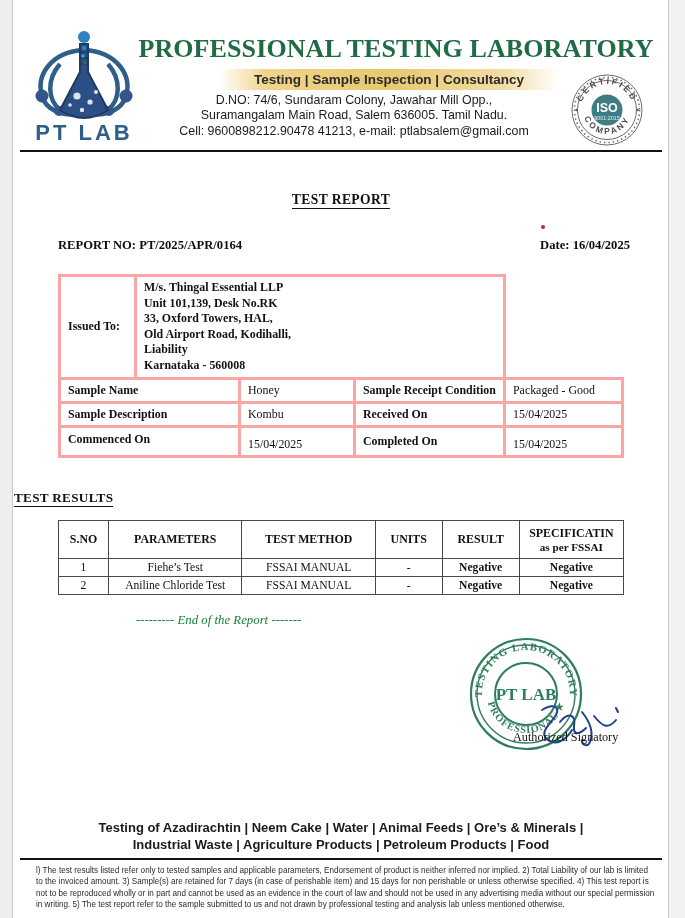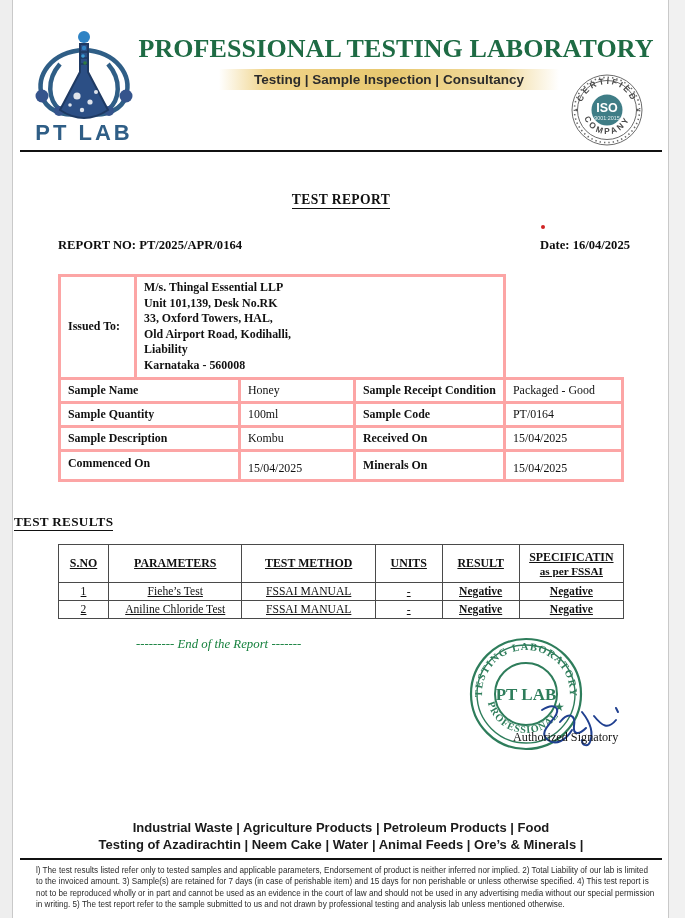--- a/index.html
+++ b/index.html
@@ -112,21 +112,21 @@
   .val2 { width:118px; font-weight:normal; }
   .tall { height:30px; }
 
   .results-heading {
     text-align:left; font-weight:bold; font-size:13.2px;
     letter-spacing:0.3px; margin-top:32px; color:#111;
   }
   .results-heading span { border-bottom:1.6px solid #111; padding-bottom:1px; }
 
   .results-table {
-    margin:14px auto 0 auto; width:566px; font-size:11.6px; color:#111;text-decoration:underline;
+    margin:14px auto 0 auto; width:566px; font-size:11.6px; color:#111;
   }
   .results-table th, .results-table td {
     border:1px solid #4a4a4a; text-align:center; padding:2px 3px;
   }
   .results-table thead th { font-weight:bold; height:38px; font-size:11.9px; }
   .results-table tbody td { height:17px; }
   .c-sno { width:48px; } .c-par { width:128px; } .c-met { width:128px; }
   .c-uni { width:64px; }  .c-res { width:74px; } .c-spe { width:100px; }
   .b { font-weight:bold; }
   .spec-h1 { display:block; } .spec-h2 { display:block; font-size:11.2px; }
@@ -207,20 +207,25 @@
           <text x="64" y="118" text-anchor="middle" font-family="Liberation Sans, sans-serif" font-size="22" font-weight="bold" letter-spacing="3" fill="#2f5e86">PT LAB</text>
         </svg>
       </div>
 
       <div class="title">PROFESSIONAL TESTING LABORATORY</div>
 
       <div class="tagline-wrap">
         <div class="tagline">Testing | Sample Inspection | Consultancy</div>
       </div>
 
+      <div class="contact">
+        <div>D.NO: 74/6, Sundaram Colony, Jawahar Mill Opp.,</div>
+        <div>Suramangalam Main Road, Salem 636005. Tamil Nadu.</div>
+        <div>Cell: 9600898212.90478 41213, e-mail: ptlabsalem@gmail.com</div>
+      </div>
 
       <div class="iso">
         <svg width="74" height="74" viewBox="0 0 74 74">
           <circle cx="37" cy="37" r="35" fill="#fff" stroke="#6b6b6b" stroke-width="1"></circle>
           <circle cx="37" cy="37" r="29.5" fill="none" stroke="#6b6b6b" stroke-width="1"></circle>
           <circle cx="37" cy="37" r="32.6" fill="none" stroke="#6b6b6b" stroke-width="1.6" stroke-dasharray="1.4 3"></circle>
           <defs>
             <path id="isoTop" d="M 11 37 A 26 26 0 0 1 63 37"></path>
             <path id="isoBot" d="M 13 37 A 24 24 0 0 0 61 37"></path>
           </defs>
@@ -268,35 +273,29 @@
             </td>
           </tr>
 
           <tr>
             <td class="lbl" colspan="2">Sample Name</td>
             <td class="val">Honey</td>
             <td class="lbl2">Sample Receipt Condition</td>
             <td class="val2">Packaged - Good</td>
           </tr>
           <tr>
-            <td class="lbl" colspan="2">Sample Quantity</td>
-            <td class="val">100ml</td>
-            <td class="lbl2">Sample Code</td>
-            <td class="val2">PT/0164</td>
-          </tr>
-          <tr>
             <td class="lbl" colspan="2">Sample Description</td>
             <td class="val">Kombu</td>
             <td class="lbl2">Received On</td>
             <td class="val2">15/04/2025</td>
           </tr>
           <tr class="tall">
             <td class="lbl" colspan="2" style="vertical-align:top;padding-top:4px">Commenced On</td>
             <td class="val" style="vertical-align:bottom;padding-bottom:3px">15/04/2025</td>
-            <td class="lbl2">Minerals On</td>
+            <td class="lbl2">Completed On</td>
             <td class="val2" style="vertical-align:bottom;padding-bottom:3px">15/04/2025</td>
           </tr>
         </tbody>
       </table>
 
       <div class="results-heading">
         <span>TEST RESULTS</span>
       </div>
 
       <table class="results-table">
@@ -366,21 +365,21 @@
             <path d="M84 8 L86 12"></path>
           </g>
         </svg>
       </div>
       <div class="sign-label">Authorized Signatory</div>
 
     </div>
 
     <div class="footer">
       <div class="services">
+        <div>Testing of Azadirachtin | Neem Cake | Water | Animal Feeds | Ore’s &amp; Minerals |</div>
         <div>Industrial Waste | Agriculture Products | Petroleum Products | Food</div>
-        <div>Testing of Azadirachtin | Neem Cake | Water | Animal Feeds | Ore’s &amp; Minerals |</div>
       </div>
       <div class="rule-bot"></div>
       <div class="disclaimer">l) The test results listed refer only to tested samples and applicable parameters, Endorsement of product is neither inferred nor implied. 2) Total Liability of our lab is limited to the invoiced amount. 3) Sample(s) are retained for 7 days (in case of perishable item) and 15 days for non perishable or unless otherwise specified. 4) This test report is not to be reproduced wholly or in part and cannot be used as an evidence in the court of law and should not be used in any advertising media without our special permission in writing. 5) The test report refer to the sample submitted to us and not drawn by professional testing and analysis lab unless mentioned otherwise.</div>
     </div>
 
   </div>
 </div>
 
 </body></html>

